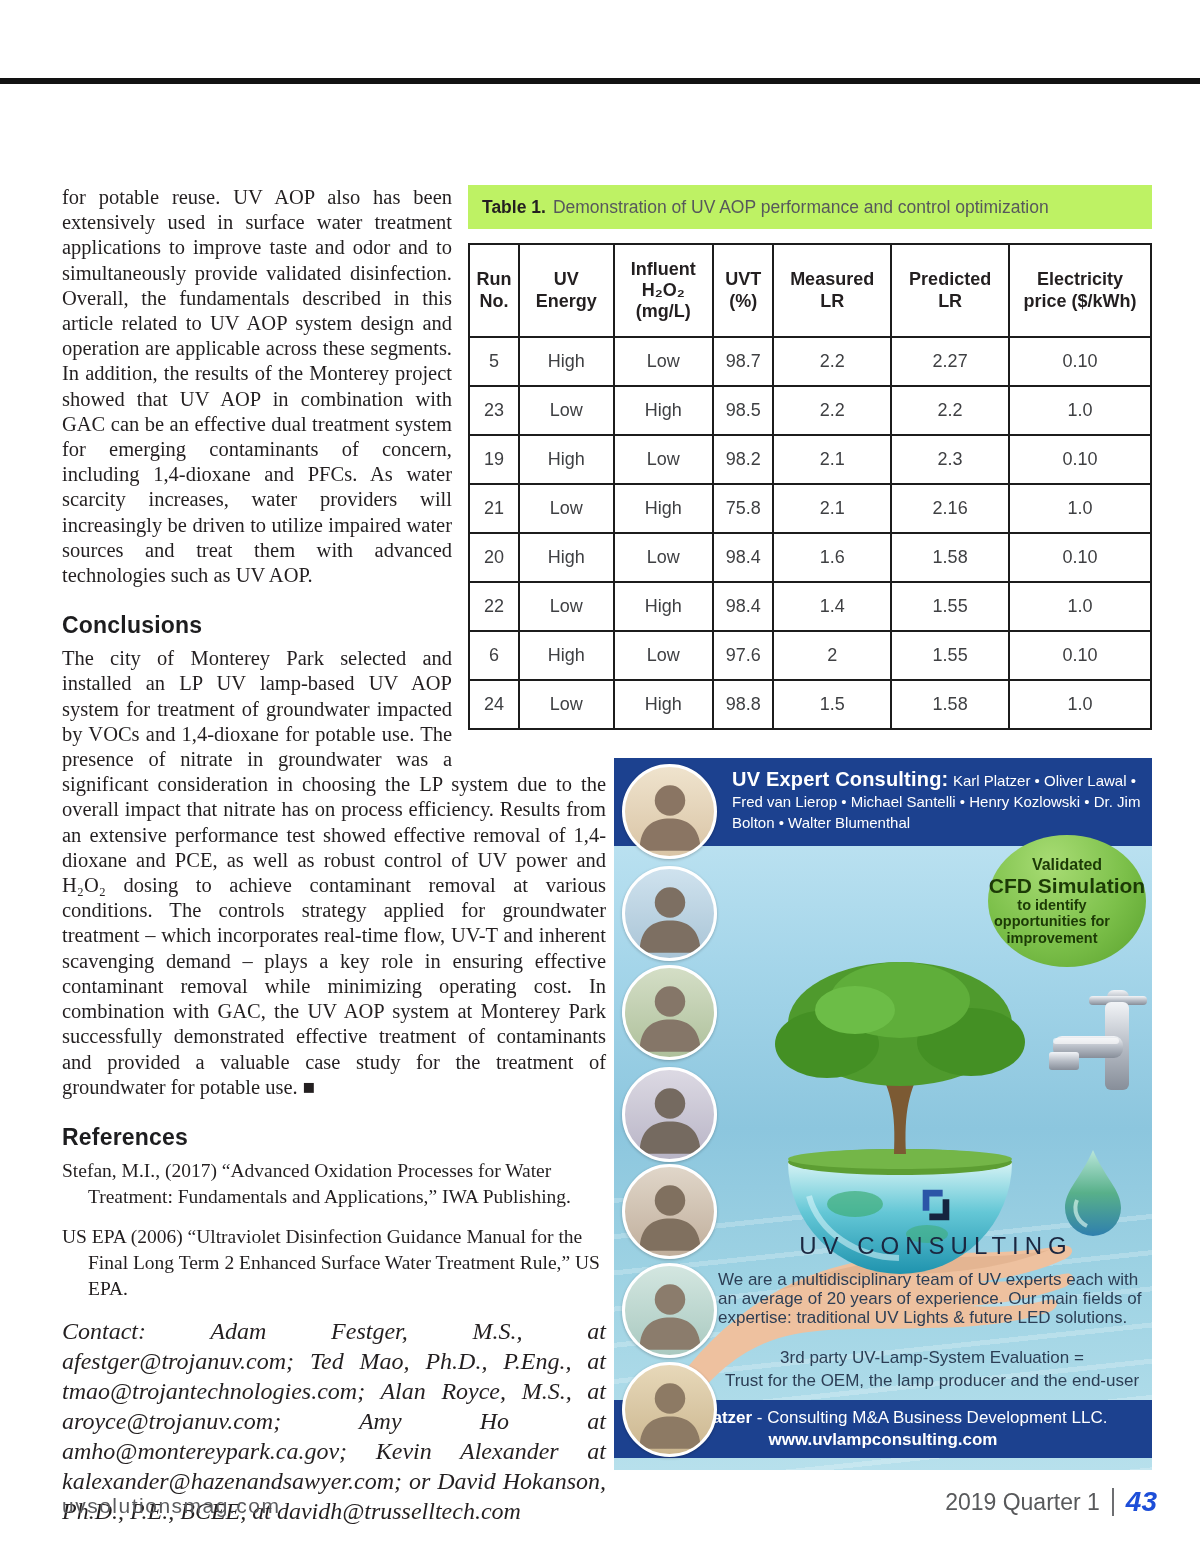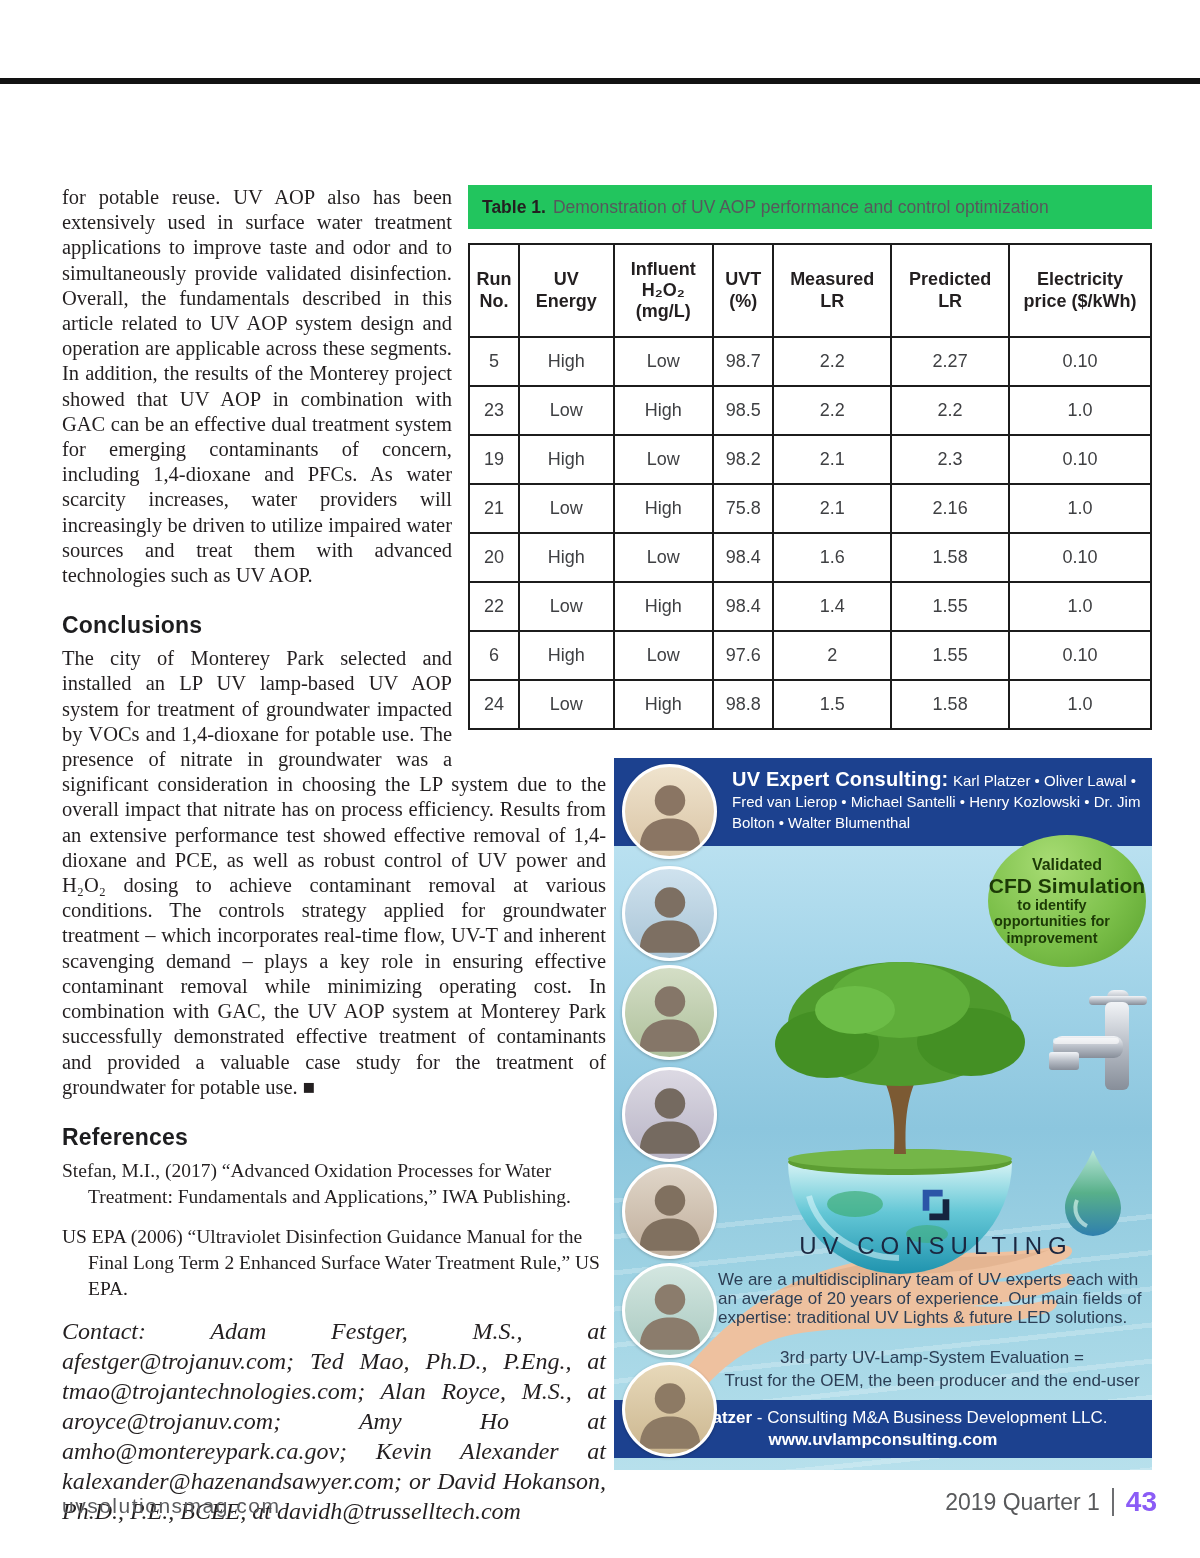--- a/index.html
+++ b/index.html
@@ -18,21 +18,21 @@
   h2.sec-head {
     font-family:"Liberation Sans", sans-serif; font-weight:700;
     font-size:23px; color:#1d1d1f; margin:24px 0 7px 0; letter-spacing:.2px;
   }
   .ref { font-size:19.5px; line-height:26px; padding-left:26px; text-indent:-26px; margin-bottom:14px; }
   .contact { font-size:24px; line-height:30px; font-style:italic; text-align:justify; margin-top:8px; }
 
   
   .table-float { float:right; clear:right; width:684px; margin-left:16px; margin-bottom:28px; }
   .table-caption {
-    height:44px; background:#22c55e; display:flex; align-items:center;
+    height:44px; background:#bef264; display:flex; align-items:center;
     padding-left:14px; font-family:"Liberation Sans", sans-serif; font-size:17.5px;
     margin-bottom:14px;
   }
   .cap-label { font-weight:700; color:#231f20; margin-right:7px; }
   .cap-text  { color:#57585c; }
   table.t1 { width:100%; border-collapse:collapse; table-layout:fixed;
     font-family:"Liberation Sans", sans-serif; }
   table.t1 th, table.t1 td {
     border:2px solid #1c1c1c; text-align:center; vertical-align:middle; padding:3px 4px;
   }
@@ -94,21 +94,21 @@
   .ad-botbar .l2 { font-size:17px; font-weight:700; line-height:22px; }
 
   
   .footer { position:absolute; left:62px; top:1486px; width:1095px;
     display:flex; justify-content:space-between; align-items:flex-end;
     font-family:"Liberation Sans", sans-serif;gap:48px; }
   .footer-site { color:#5a5b5e; font-size:21px; letter-spacing:1.5px; }
   .footer-right { display:flex; align-items:center; gap:12px; }
   .footer-issue { color:#58595b; font-size:23px; }
   .footer-div { width:2px; height:28px; background:#6d6e71; }
-  .footer-num { color:#8b5cf6; font-size:28px; font-weight:700; }
+  .footer-num { color:#1d4ed8; font-size:28px; font-weight:700;font-style:italic; }
 </style>
 </head>
 <body>
 
 <div class="page">
   <div class="top-rule"></div>
 
   <div class="content">
 
     <aside class="table-float">
@@ -326,21 +326,21 @@
       <div class="ad-logo">
         <svg viewBox="0 0 40 40">
           <path d="M6 4 H27 V11 H13 V26 H6 Z" fill="#2b55a7"></path>
           <path d="M27 14 H34 V36 H13 V29 H27 Z" fill="#15243f"></path>
         </svg>
         <div class="ad-logo-text">UV CONSULTING</div>
       </div>
       <p class="ad-body1">We are a multidisciplinary team of UV experts each with an average of 20 years of experience. Our main fields of expertise: traditional UV Lights &amp; future LED solutions.</p>
       <p class="ad-body2">
         <span>3rd party UV-Lamp-System Evaluation =</span><br>
-        <span>Trust for the OEM, the been producer and the end-user</span>
+        <span>Trust for the OEM, the lamp producer and the end-user</span>
       </p>
 
       <div class="ad-botbar">
         <div class="l1">
           <b>Karl Platzer</b><span> - Consulting M&amp;A Business Development LLC.</span>
         </div>
         <div class="l2">www.uvlampconsulting.com</div>
       </div>
     </aside>
 

